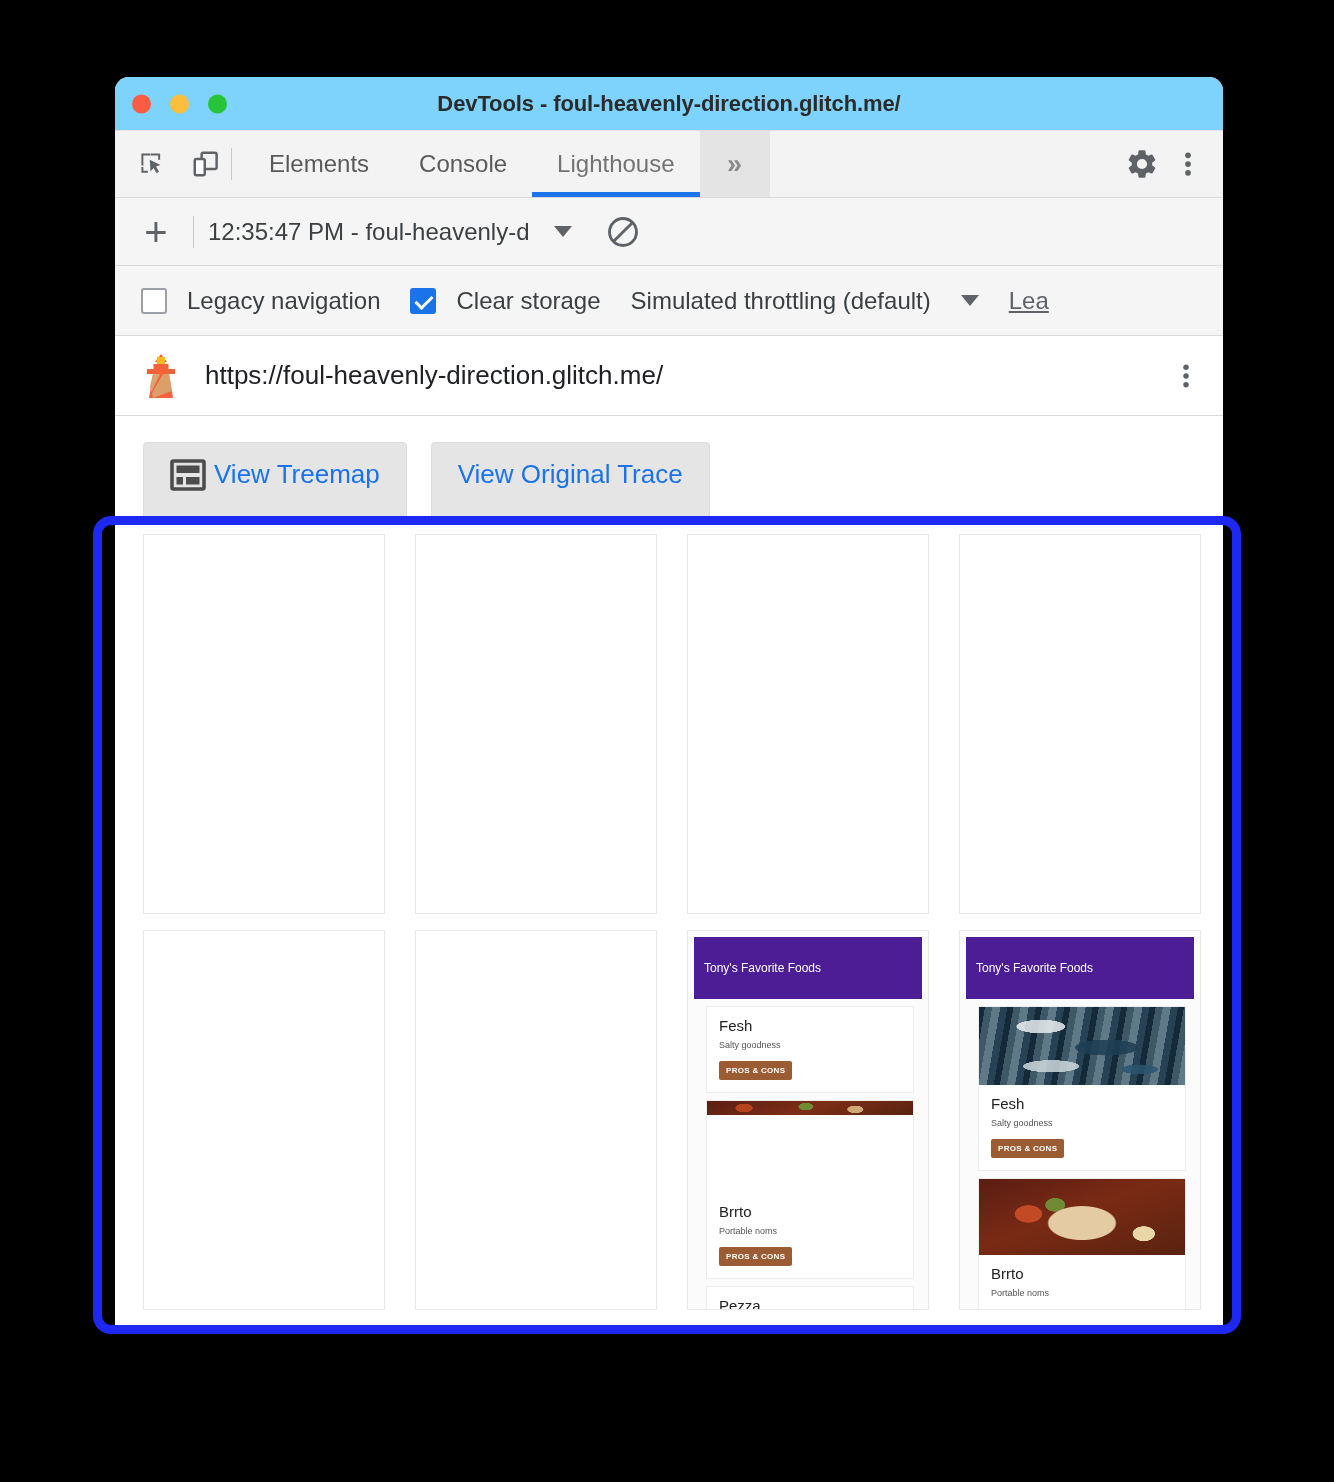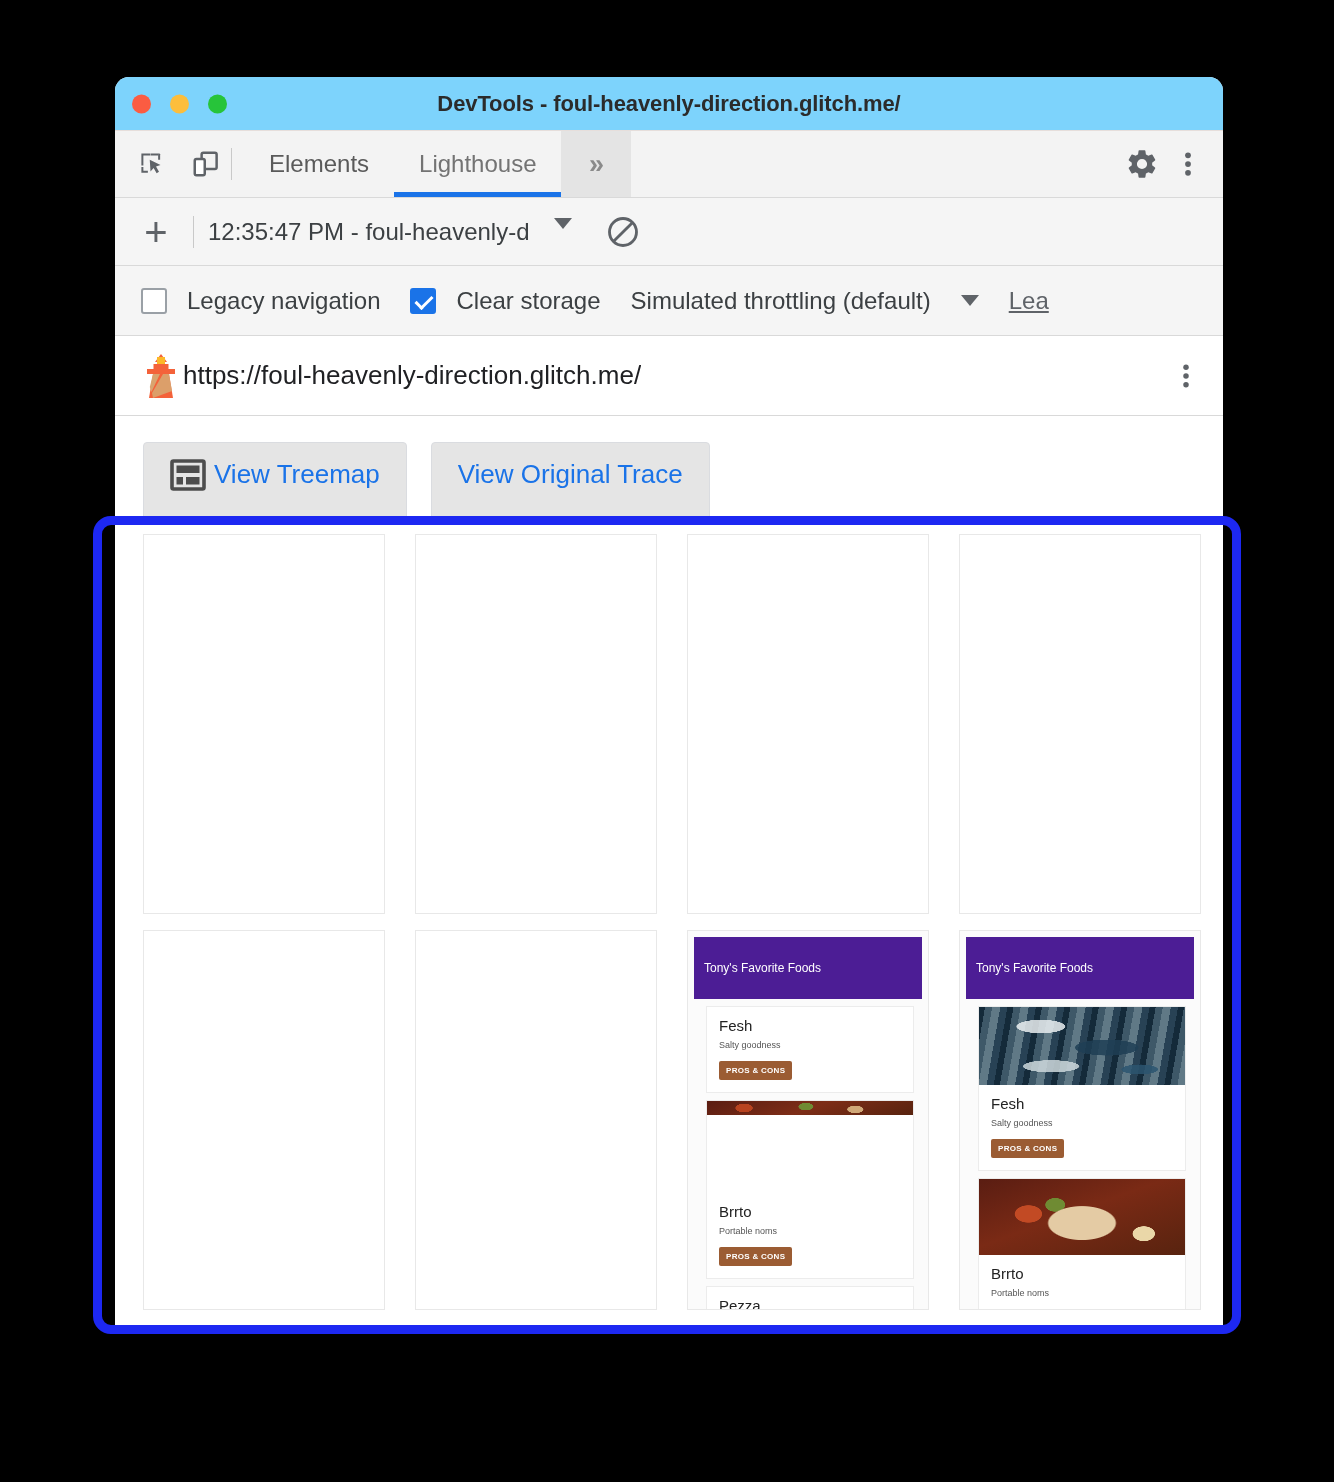--- a/index.html
+++ b/index.html
@@ -139,20 +139,21 @@
   }
   .plus-btn {
     width: 46px; height: 46px;
     display: flex; align-items: center; justify-content: center;
     font-size: 40px; font-weight: 300; color: #5f6368;
     line-height: 1;
   }
   .lh-toolbar .vsep { height: 32px; margin: 0 14px; align-self: center; }
   .run-select {
     display: flex;
+    align-items: center;
     max-width: 430px;
     gap: 24px;
   }
   .run-label {
     font-size: 24px;
     color: #3c4043;
     white-space: nowrap;
     overflow: hidden;
     max-width: 382px;
   }
@@ -218,20 +219,21 @@
     position: relative;
     height: 80px;
     background: #ffffff;
     border-bottom: 1px solid #d9d9d9;
     display: flex;
     align-items: center;
     padding: 0 22px 0 24px;
   }
   .lh-logo { width: 44px; height: 48px; flex-shrink: 0; }
   .report-url {
+    margin-left: 22px;
     font-size: 26px;
     color: #202124;
     white-space: nowrap;
     overflow: hidden;
   }
   .kebab-right { margin-left: auto; }
 
   
   .actions {
     display: flex;
@@ -394,20 +396,21 @@
         <div class="tb-icon">
           <svg width="30" height="30" viewBox="0 0 24 24">
             <rect x="8.5" y="3" width="12" height="13" rx="1.4" fill="none" stroke="#5f6368" stroke-width="2"></rect>
             <rect x="3" y="8" width="8" height="13" rx="1.4" fill="#fff" stroke="#5f6368" stroke-width="2"></rect>
           </svg>
         </div>
       </div>
       <div class="vsep"></div>
       <div class="tabs">
         <div class="tab">Elements</div>
+        <div class="tab">Console</div>
         <div class="tab selected">Lighthouse</div>
         <div class="tab-more">»</div>
       </div>
       <div class="tb-right">
         <div class="vsep"></div>
         <div class="tb-icon">
           <svg width="34" height="34" viewBox="0 0 24 24">
             <path fill="#5f6368" d="M19.14 12.94a7.07 7.07 0 0 0 0-1.88l2.03-1.58a.5.5 0 0 0 .12-.64l-1.92-3.32a.5.5 0 0 0-.6-.22l-2.39.96a7.3 7.3 0 0 0-1.62-.94l-.36-2.54a.5.5 0 0 0-.5-.42h-3.84a.5.5 0 0 0-.5.42l-.36 2.54c-.58.24-1.12.55-1.62.94l-2.39-.96a.5.5 0 0 0-.6.22L2.67 8.84a.5.5 0 0 0 .12.64l2.03 1.58a7.07 7.07 0 0 0 0 1.88l-2.03 1.58a.5.5 0 0 0-.12.64l1.92 3.32c.12.22.39.3.6.22l2.39-.96c.5.39 1.04.7 1.62.94l.36 2.54c.04.24.25.42.5.42h3.84c.25 0 .46-.18.5-.42l.36-2.54c.58-.24 1.12-.55 1.62-.94l2.39.96c.21.08.48 0 .6-.22l1.92-3.32a.5.5 0 0 0-.12-.64l-2.03-1.58zM12 15.6A3.6 3.6 0 1 1 12 8.4a3.6 3.6 0 0 1 0 7.2z"></path>
           </svg>
         </div>

